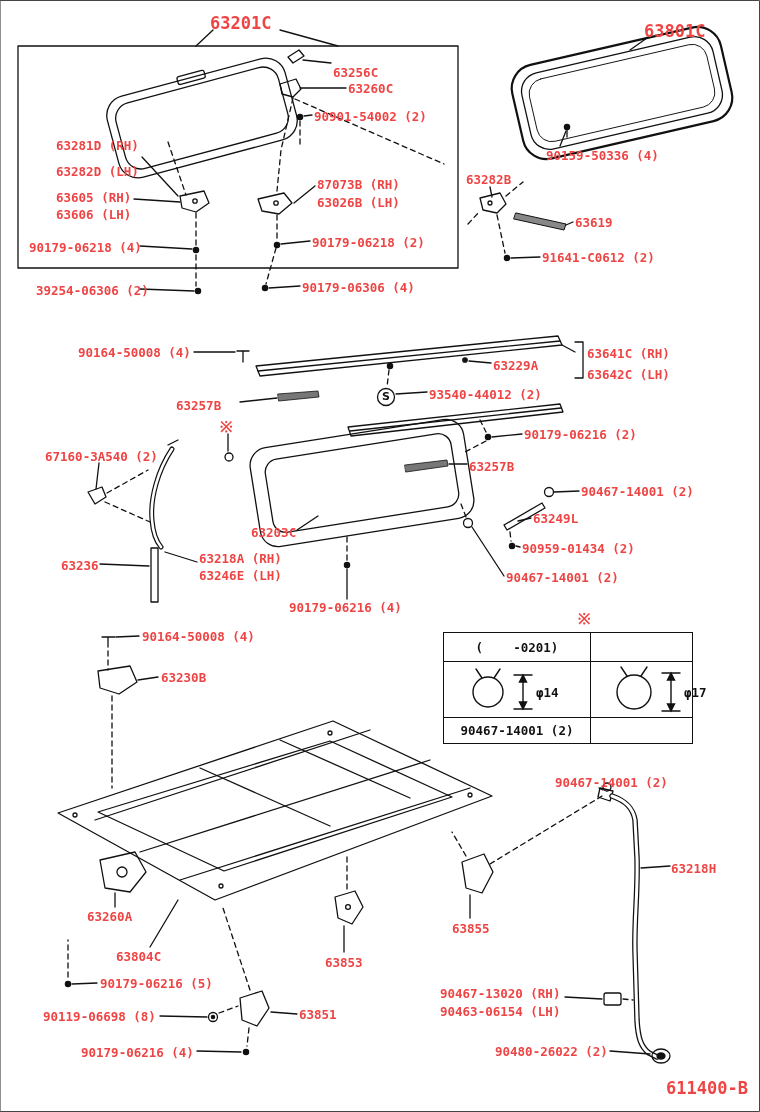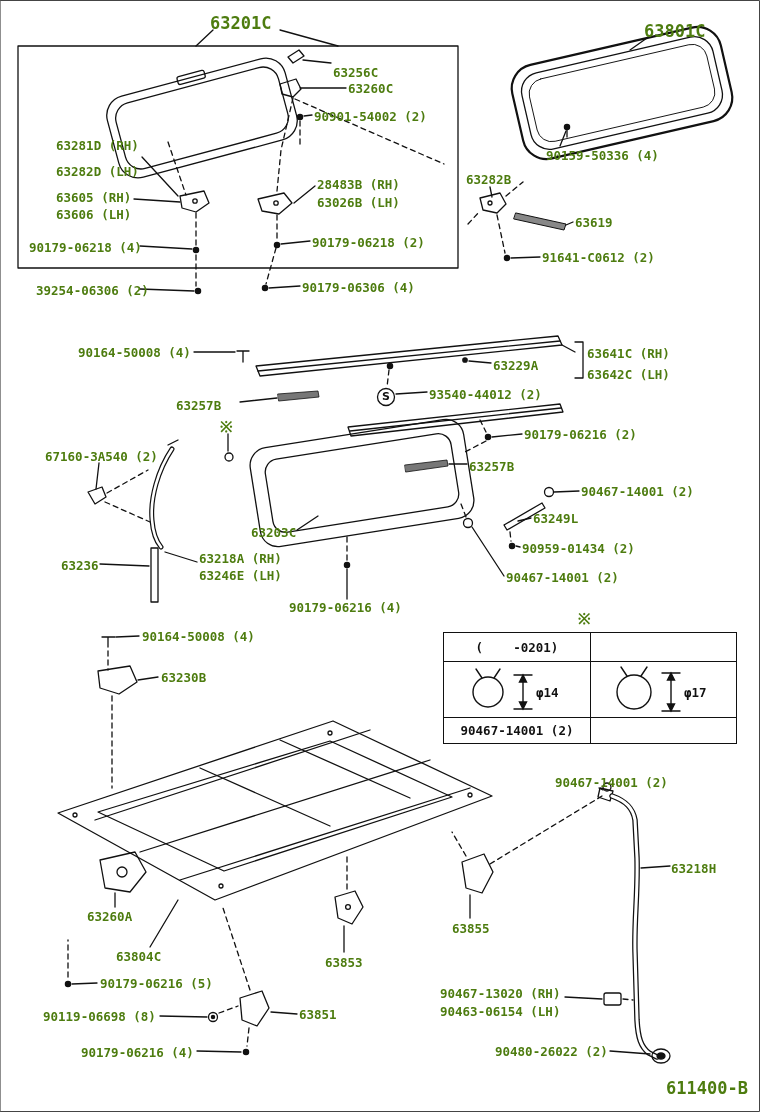--- a/index.html
+++ b/index.html
@@ -1,25 +1,25 @@
 <!DOCTYPE html>
 <html><head>
 <meta charset="utf-8">
 <style>
   *{margin:0;padding:0;box-sizing:border-box}
   html,body{background:#e9e9e9}
   #page{position:relative;width:760px;height:1112px;background:#fff;overflow:hidden;
         font-family:"DejaVu Sans Mono",monospace}
-  .lbl{position:absolute;font-weight:bold;font-size:12.5px;line-height:1.25;color:#4d7c0f;white-space:pre}
+  .lbl{position:absolute;font-weight:bold;font-size:12.5px;line-height:1.25;color:#ef4444;white-space:pre}
   .lbl.big{font-size:17px}
   .smark{position:absolute;font-weight:bold;font-size:11px;color:#111;width:12px;text-align:center;
          font-family:"DejaVu Sans",sans-serif}
   #diagram{position:absolute;left:0;top:0}
   #diagram .dash path{stroke-dasharray:5 4}
-  #app-table{position:absolute;left:443px;top:632px;width:294px;height:112px;border:1.7px solid #111;background:#fff}
+  #app-table{position:absolute;left:443px;top:632px;width:250px;height:112px;border:1.7px solid #111;background:#fff}
   .tcell{position:absolute;display:flex;align-items:center;justify-content:center;
          font-weight:bold;font-size:12.5px;color:#111;white-space:pre}
   .vline{position:absolute;left:146px;top:0;width:0;height:100%;border-left:1.4px solid #111}
   .hline{position:absolute;left:0;width:100%;height:0;border-top:1.4px solid #111}
   .tmid{position:absolute;left:0;top:28px}
 </style>
 </head>
 <body>
 
 <div id="page">
@@ -250,21 +250,21 @@
   </svg>
 
   <div class="lbl big" style="left:210px;top:13px">63201C</div>
   <div class="lbl" style="left:333px;top:65px">63256C</div>
   <div class="lbl" style="left:348px;top:81px">63260C</div>
   <div class="lbl" style="left:314px;top:109px">90901-54002 (2)</div>
   <div class="lbl" style="left:56px;top:138px">63281D (RH)</div>
   <div class="lbl" style="left:56px;top:164px">63282D (LH)</div>
   <div class="lbl" style="left:56px;top:190px">63605 (RH)</div>
   <div class="lbl" style="left:56px;top:207px">63606 (LH)</div>
-  <div class="lbl" style="left:317px;top:177px">28483B (RH)</div>
+  <div class="lbl" style="left:317px;top:177px">87073B (RH)</div>
   <div class="lbl" style="left:317px;top:195px">63026B (LH)</div>
   <div class="lbl" style="left:29px;top:240px">90179-06218 (4)</div>
   <div class="lbl" style="left:312px;top:235px">90179-06218 (2)</div>
   <div class="lbl" style="left:36px;top:283px">39254-06306 (2)</div>
   <div class="lbl" style="left:302px;top:280px">90179-06306 (4)</div>
   <div class="lbl big" style="left:644px;top:21px">63801C</div>
   <div class="lbl" style="left:546px;top:148px">90159-50336 (4)</div>
   <div class="lbl" style="left:466px;top:172px">63282B</div>
   <div class="lbl" style="left:575px;top:215px">63619</div>
   <div class="lbl" style="left:542px;top:250px">91641-C0612 (2)</div>

